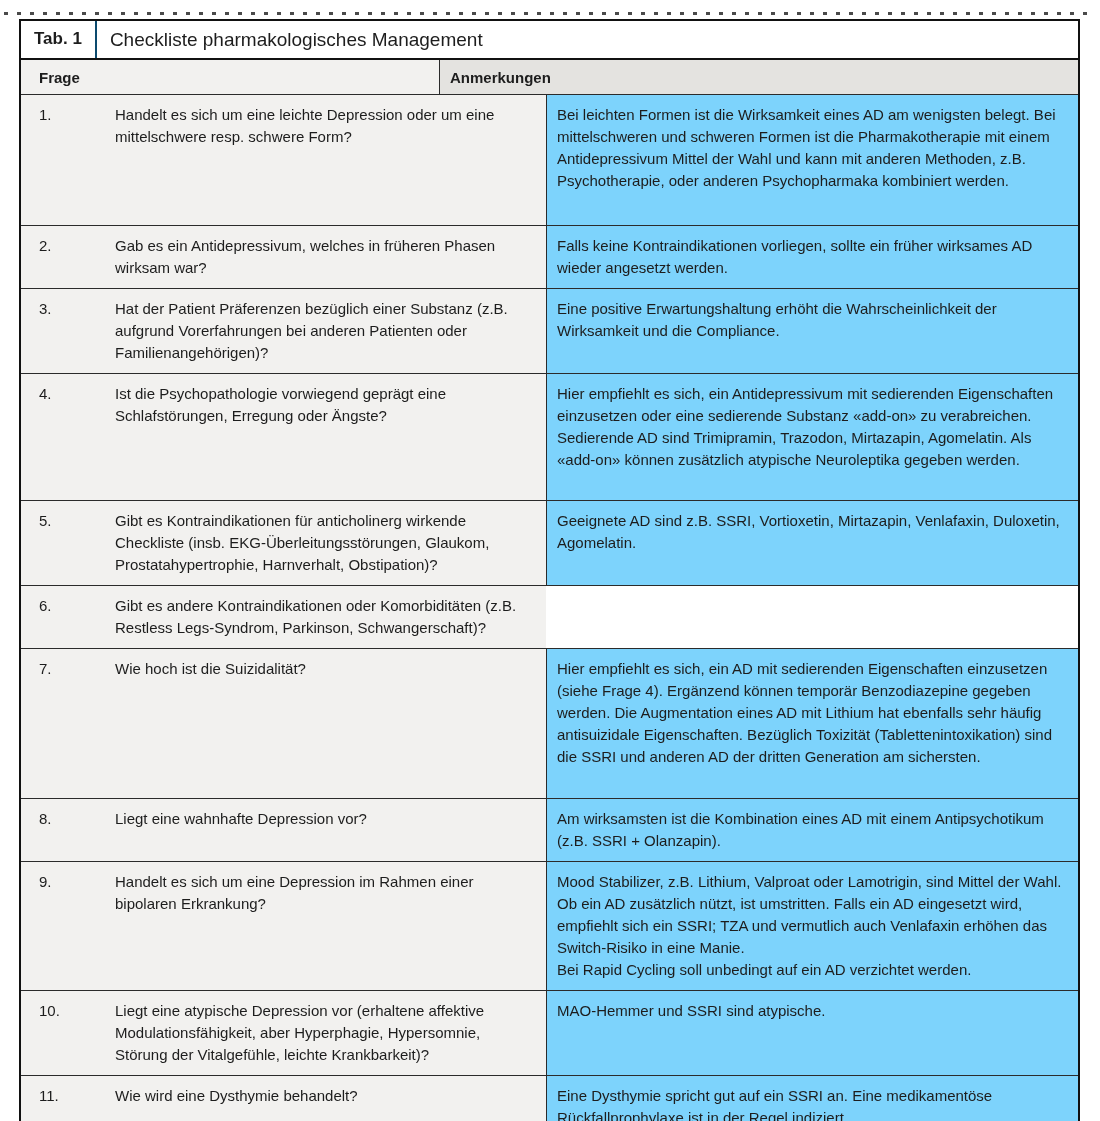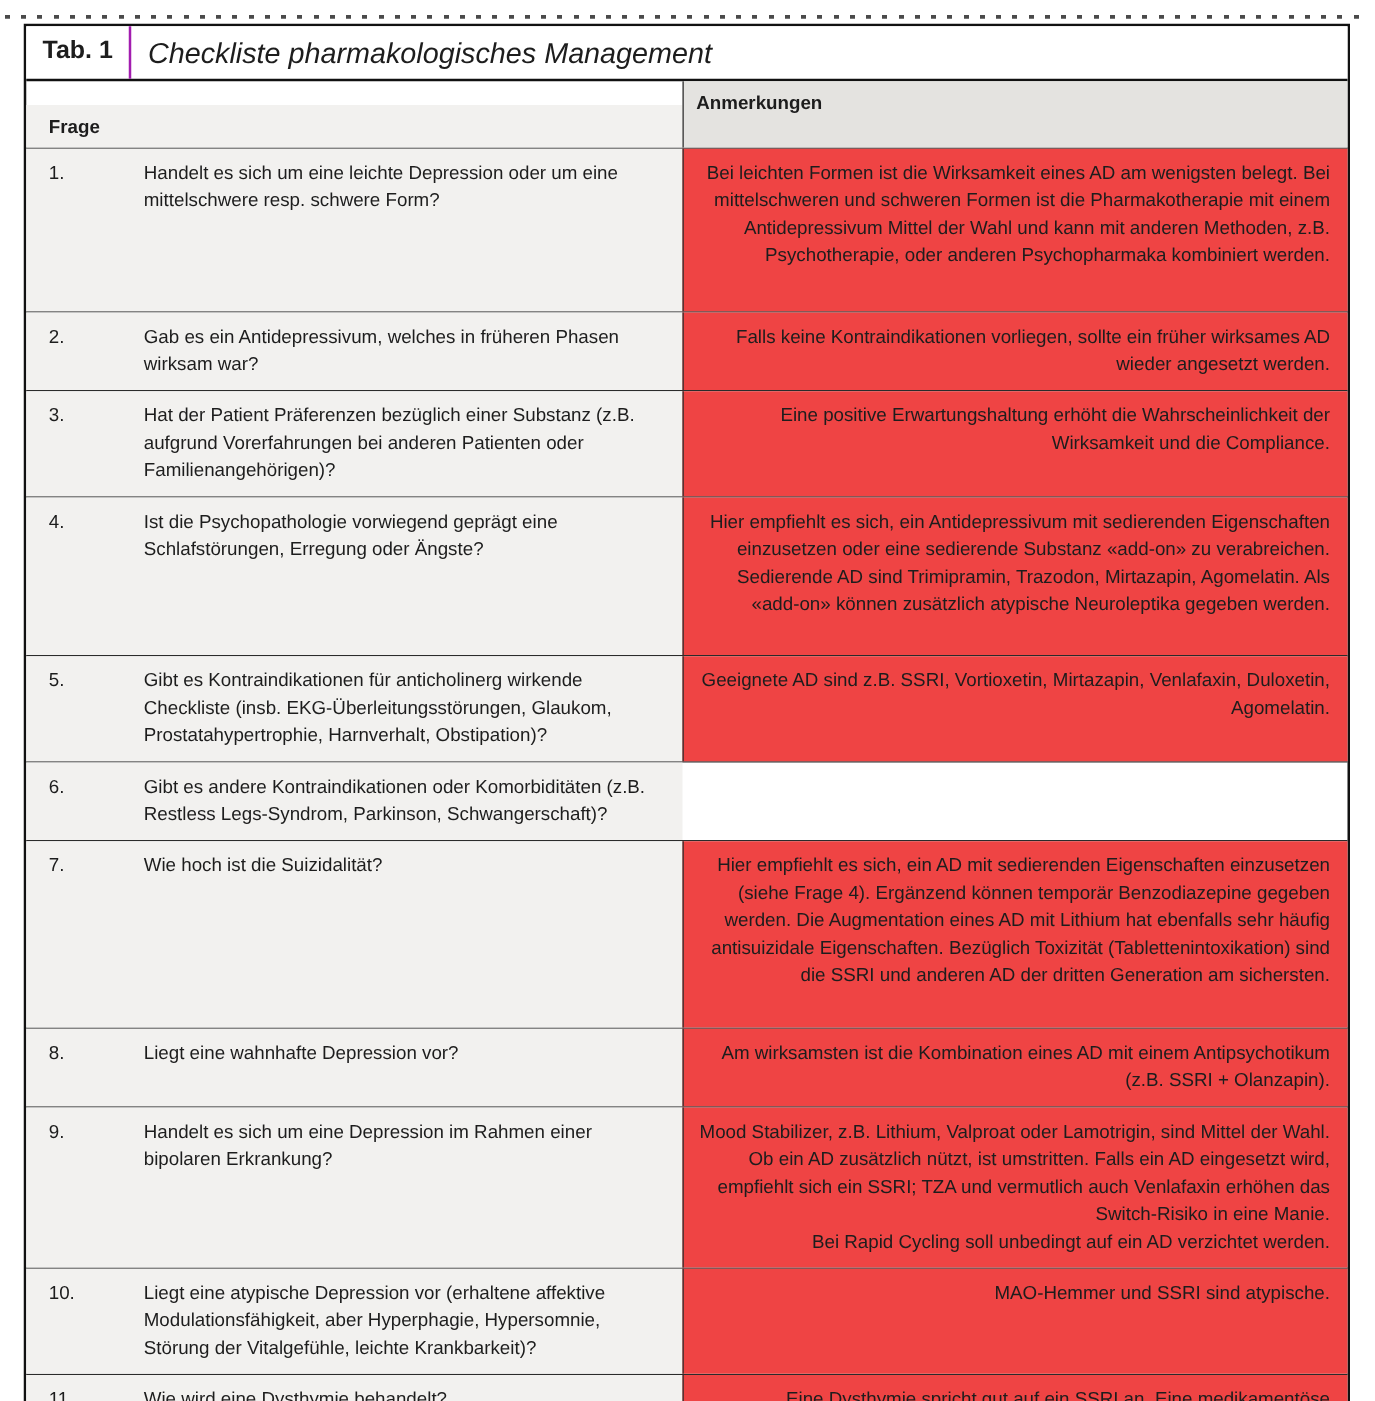--- a/index.html
+++ b/index.html
@@ -35,47 +35,45 @@
     box-sizing: border-box;
   }
   .title-row {
     display: flex;
     align-items: stretch;
     background: #ffffff;
     border-bottom: 2px solid #111111;
   }
   .tab-label {
     padding: 8px 13px 7px 13px;
-    font-size: 20px;
+    font-size: 17px;
     font-weight: 700;
-    border-right: 2px solid #a21caf;
+    border-right: 2px solid #0c4a6e;
     white-space: nowrap;
   }
   .tab-title {
     padding: 8px 13px 7px 13px;
-    font-size: 23px;
+    font-size: 19px;
     font-weight: 400;
-    font-style: italic;
   }
   .header-row {
     display: flex;
     align-items: stretch;
     border-bottom: 1.5px solid #2b2b2b;
   }
   .hcell {
     font-size: 15px;
     font-weight: 700;
     padding: 9px 14px 8px 18px;
     box-sizing: border-box;
   }
   .hq {
-    width: 525px;
+    width: 418px;
     background: #f2f1ef;
     flex-shrink: 0;
-    margin-top: 19px;
   }
   .ha {
     flex: 1;
     background: #e4e3e0;
     border-left: 1.5px solid #2b2b2b;
     padding-left: 10px;
   }
   .row {
     display: flex;
     align-items: stretch;
@@ -100,25 +98,24 @@
   .num {
     width: 30px;
     flex-shrink: 0;
   }
   .qtext {
     flex: 1;
     margin-left: 46px;
   }
   .a {
     flex: 1;
-    background: #ef4444;
+    background: #7dd3fc;
     border-left: 1.5px solid #2b2b2b;
     padding: 9px 14px 9px 10px;
     white-space: pre-line;
-    text-align: right;
   }
 </style>
 </head>
 <body>
 
 <div class="page">
 
   <div class="dotted-rule"></div>
 
   <div class="table">

